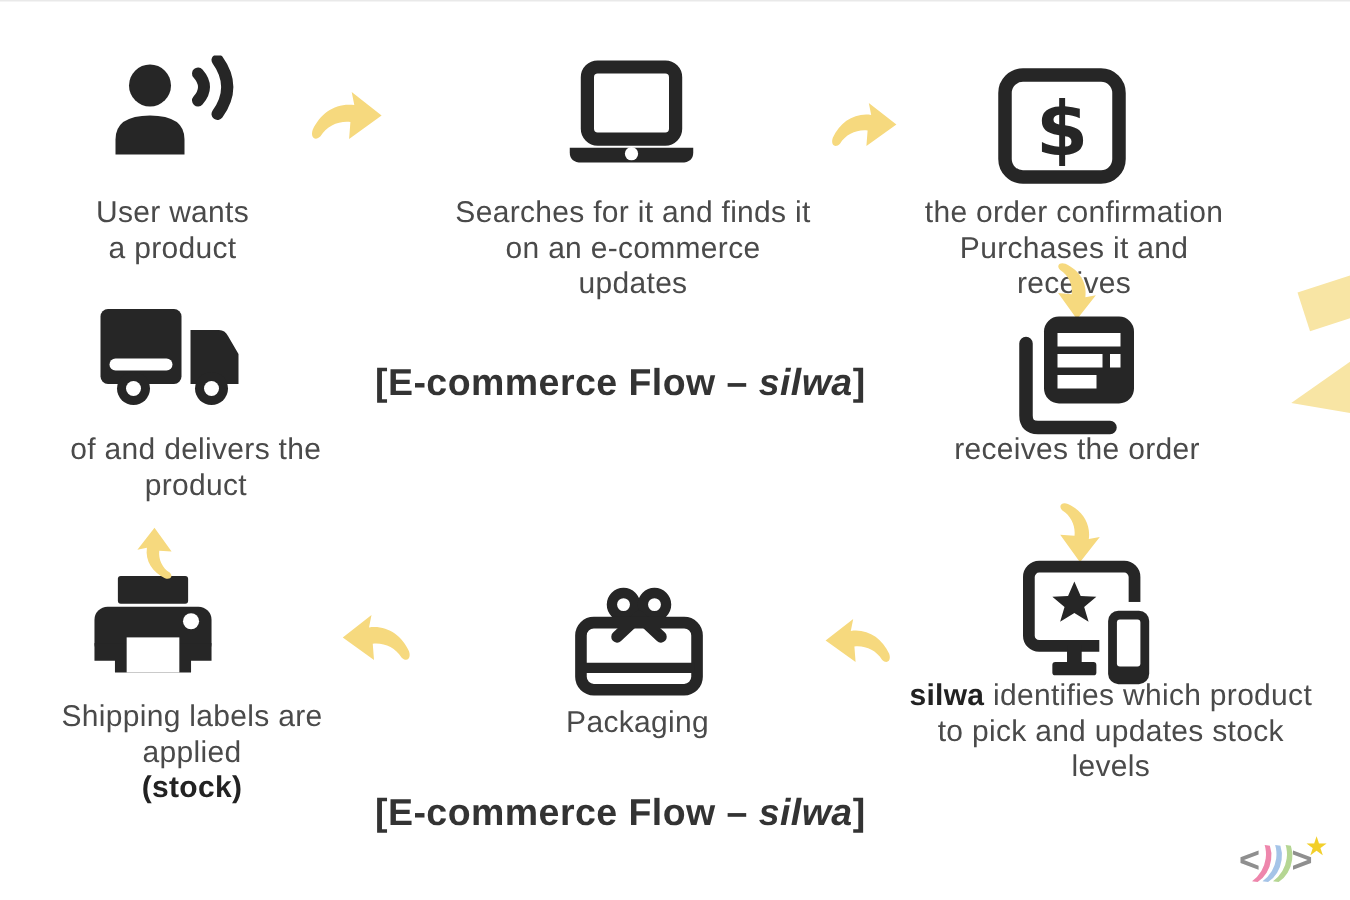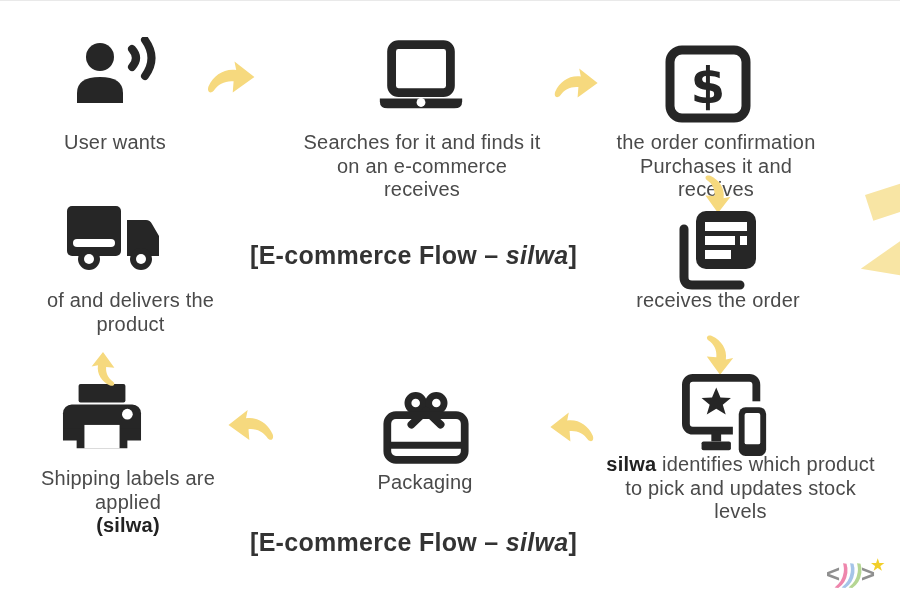--- a/index.html
+++ b/index.html
@@ -50,38 +50,39 @@
   <div class="abs" style="left:70px;top:36px;">
     <svg class="icon-svg" width="95" height="80" viewBox="0 0 95 80">
       <circle class="ink" cx="30" cy="20" r="14"></circle>
       <path class="ink" d="M7,66 L7,56 Q7,40 30,40 Q53,40 53,56 L53,66 Z"></path>
       <path class="stroke" d="M62,12 Q70,21 62,30" stroke-width="8" stroke-linecap="round"></path>
       <path class="stroke" d="M75,3 Q88,21 75,39" stroke-width="8" stroke-linecap="round"></path>
     </svg>
   </div>
   <div class="abs caption" style="left:40px;top:130px;width:150px;">
     <div>User wants</div>
+    <div>a product</div>
   </div>
 
   <div class="arrow" style="left:205px;top:55px;width:52px;height:42px;">
     <svg viewBox="0 0 60 44">
         <path d="M4,33 C10,20 22,12 36,14 L34,4 L57,22 L32,40 L33,27 C24,26 15,30 10,38 C6,42 2,39 4,33 Z"></path>
       </svg>
   </div>
 
   <div class="abs" style="left:372px;top:38px;">
     <svg class="icon-svg" width="98" height="76" viewBox="0 0 100 76">
       <rect class="stroke" x="20" y="5" width="60" height="49" rx="7" stroke-width="9"></rect>
       <path class="ink" d="M8,60 L92,60 L92,63 Q92,70 84,70 L16,70 Q8,70 8,63 Z"></path>
       <circle class="paper" cx="50" cy="64" r="4.5"></circle>
     </svg>
   </div>
   <div class="abs caption" style="left:302px;top:130px;width:240px;">
     <div>Searches for it and finds it</div>
-    <div>on an e-commerce receives</div>
+    <div>on an e-commerce updates</div>
   </div>
 
   <div class="arrow" style="left:552px;top:62px;width:48px;height:40px;">
     <svg viewBox="0 0 60 44">
         <path d="M4,33 C10,20 22,12 36,14 L34,4 L57,22 L32,40 L33,27 C24,26 15,30 10,38 C6,42 2,39 4,33 Z"></path>
       </svg>
   </div>
 
   <div class="abs" style="left:664px;top:44px;">
     <svg class="icon-svg" width="88" height="78" viewBox="0 0 86 78">
@@ -165,21 +166,21 @@
     <svg class="icon-svg" width="90" height="80" viewBox="0 0 92 82">
       <rect class="ink" x="22" y="2" width="48" height="19" rx="2"></rect>
       <rect class="ink" x="6" y="23" width="80" height="34" rx="9"></rect>
       <path class="ink" d="M6,48 L86,48 L86,60 L72,60 L72,68 L20,68 L20,60 L6,60 Z"></path>
       <rect class="paper" x="28" y="44" width="36" height="24"></rect>
       <circle class="paper" cx="72" cy="33" r="5.5"></circle>
     </svg>
   </div>
   <div class="abs caption" style="left:12px;top:466px;width:232px;">
     <div>Shipping labels are applied</div>
-    <div class="b">(silwa)</div>
+    <div class="b">(stock)</div>
   </div>
 
   <div class="arrow up" style="left:84px;top:348px;width:38px;height:40px;">
     <svg viewBox="0 0 60 44">
         <path d="M4,33 C10,20 22,12 36,14 L34,4 L57,22 L32,40 L33,27 C24,26 15,30 10,38 C6,42 2,39 4,33 Z"></path>
       </svg>
   </div>
 
   <div class="abs" style="left:62px;top:202px;">
     <svg class="icon-svg" width="104" height="72" viewBox="0 0 104 72">

